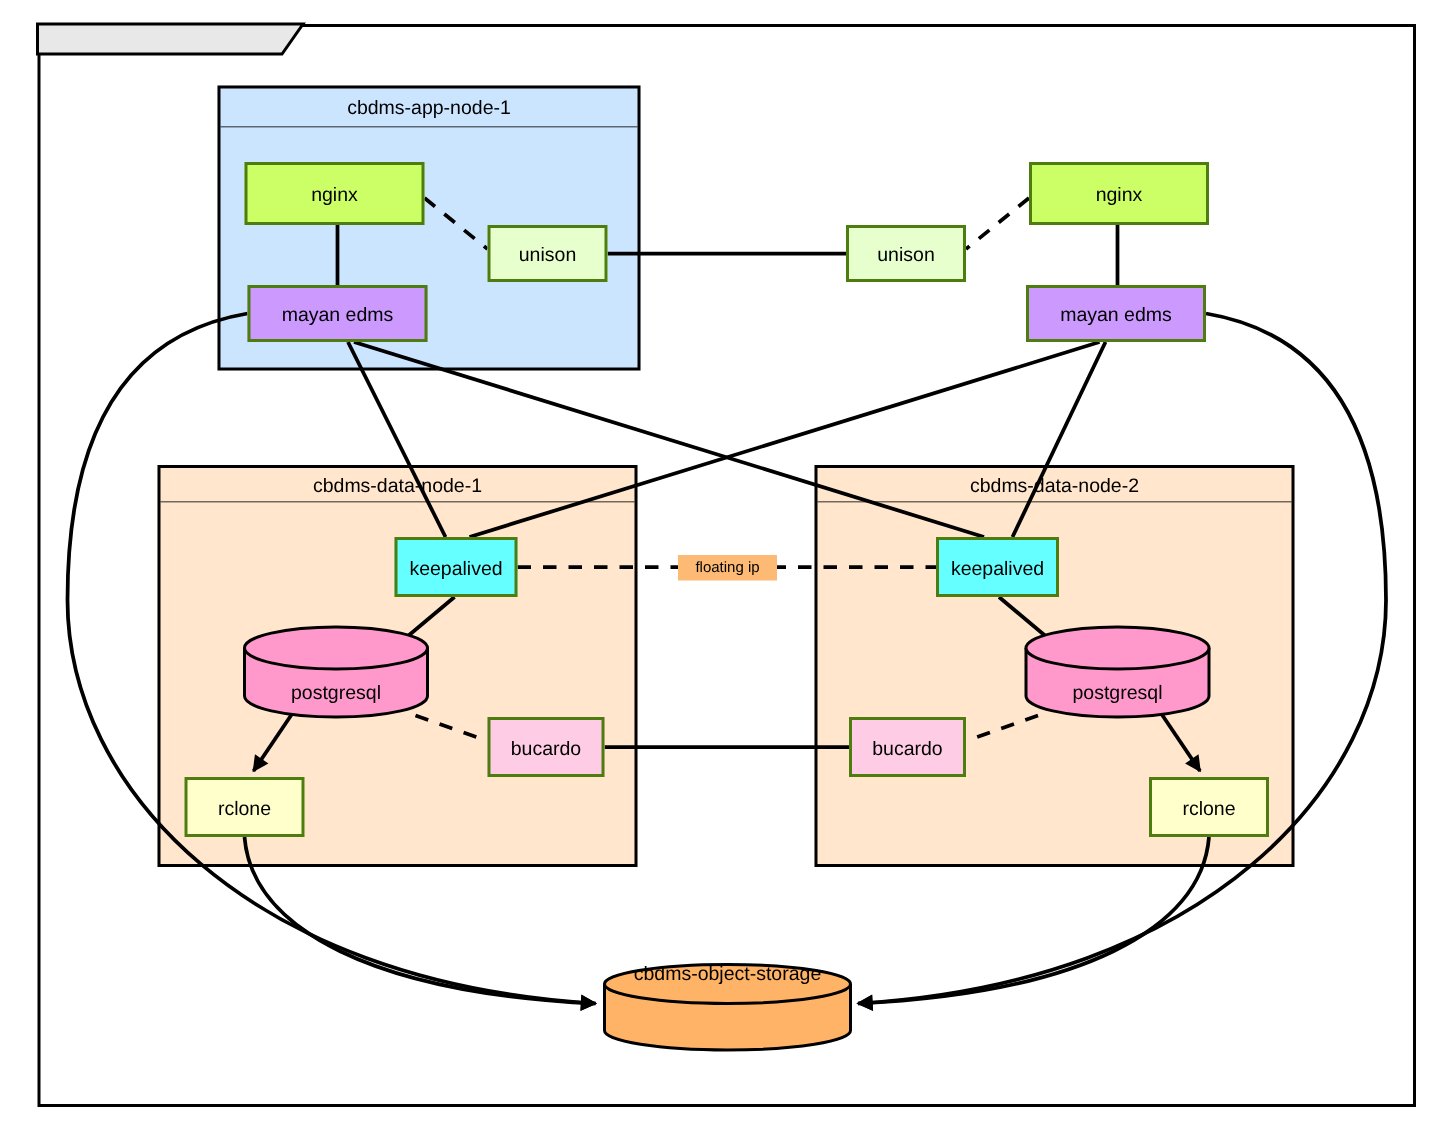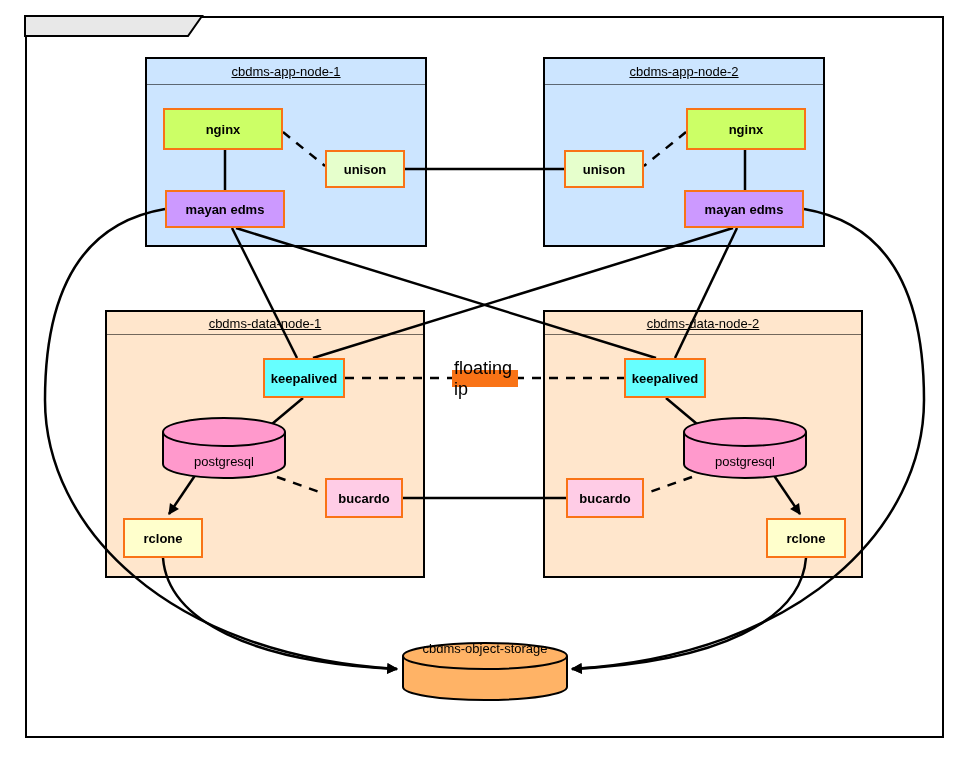--- a/index.html
+++ b/index.html
@@ -9,52 +9,49 @@
   }
   .outer{
     position:absolute;left:25px;top:16px;width:919px;height:722px;
     border:2px solid #000;background:#fff;box-sizing:border-box;z-index:0;
   }
   .container{
     position:absolute;border:2px solid #000;box-sizing:border-box;z-index:1;
   }
   .container .title{
     width:100%;display:flex;align-items:center;justify-content:center;
-    font-size:13px;border-bottom:1px solid rgba(0,0,0,0.55);box-sizing:border-box;text-decoration:underline;
+    font-size:13px;border-bottom:1px solid rgba(0,0,0,0.55);box-sizing:border-box;
   }
   svg.edges{position:absolute;left:0;top:0;z-index:2;pointer-events:none;}
   .box{
-    position:absolute;border:2px solid #f97316;box-sizing:border-box;z-index:3;
-    display:flex;align-items:center;justify-content:center;font-size:13px;font-weight:bold;
+    position:absolute;border:2px solid #4d7c0f;box-sizing:border-box;z-index:3;
+    display:flex;align-items:center;justify-content:center;font-size:13px;
   }
   .shape-label{
     position:absolute;z-index:4;display:flex;align-items:center;justify-content:center;
     font-size:13px;pointer-events:none;
   }
   .edge-label{
     position:absolute;z-index:4;display:flex;align-items:center;justify-content:center;
-    font-size:18px;background:#f97316;padding:0 2px;
+    font-size:10px;background:#fdba74;padding:0 2px;
   }
   .tab-label{
     position:absolute;left:25px;top:16px;width:172px;height:21px;z-index:3;
     display:flex;align-items:center;justify-content:center;font-size:13px;
   }
 </style>
 </head>
 <body>
 
 <div class="canvas">
 
   <div class="outer"></div>
 
   <div class="container" style="left:145px;top:57px;width:282px;height:190px;background:#cce5ff;">
     <div class="title" style="height:26px;">cbdms-app-node-1</div>
-  </div>
-  <div class="container" style="left:543px;top:57px;width:282px;height:190px;background:#cce5ff;">
-    <div class="title" style="height:26px;">cbdms-app-node-2</div>
   </div>
   <div class="container" style="left:105px;top:310px;width:320px;height:268px;background:#ffe6cc;">
     <div class="title" style="height:23px;">cbdms-data-node-1</div>
   </div>
   <div class="container" style="left:543px;top:310px;width:320px;height:268px;background:#ffe6cc;">
     <div class="title" style="height:23px;">cbdms-data-node-2</div>
   </div>
 
   <svg class="edges" width="969" height="759" viewBox="0 0 969 759">
     <defs>

